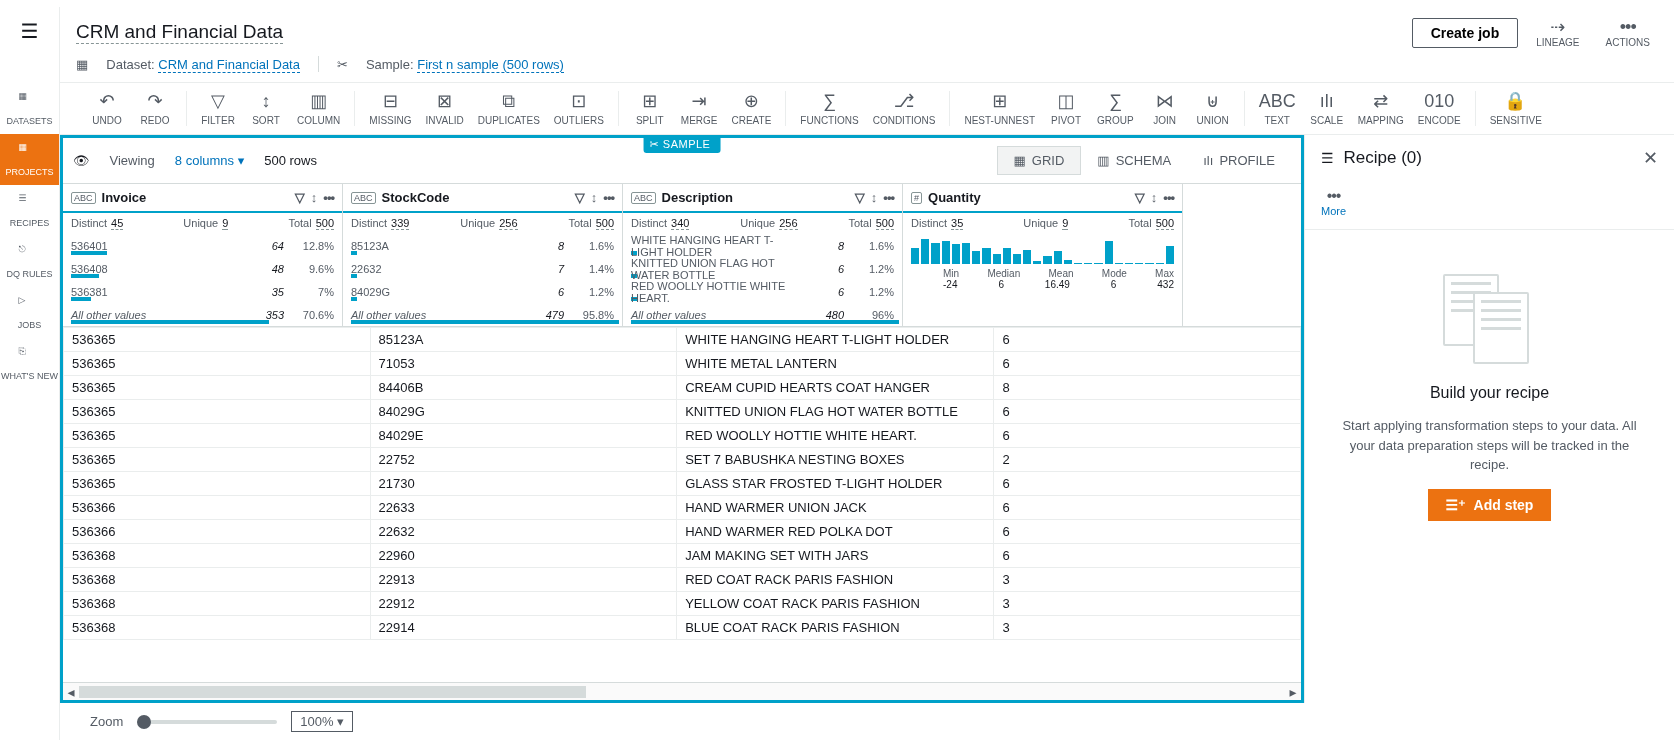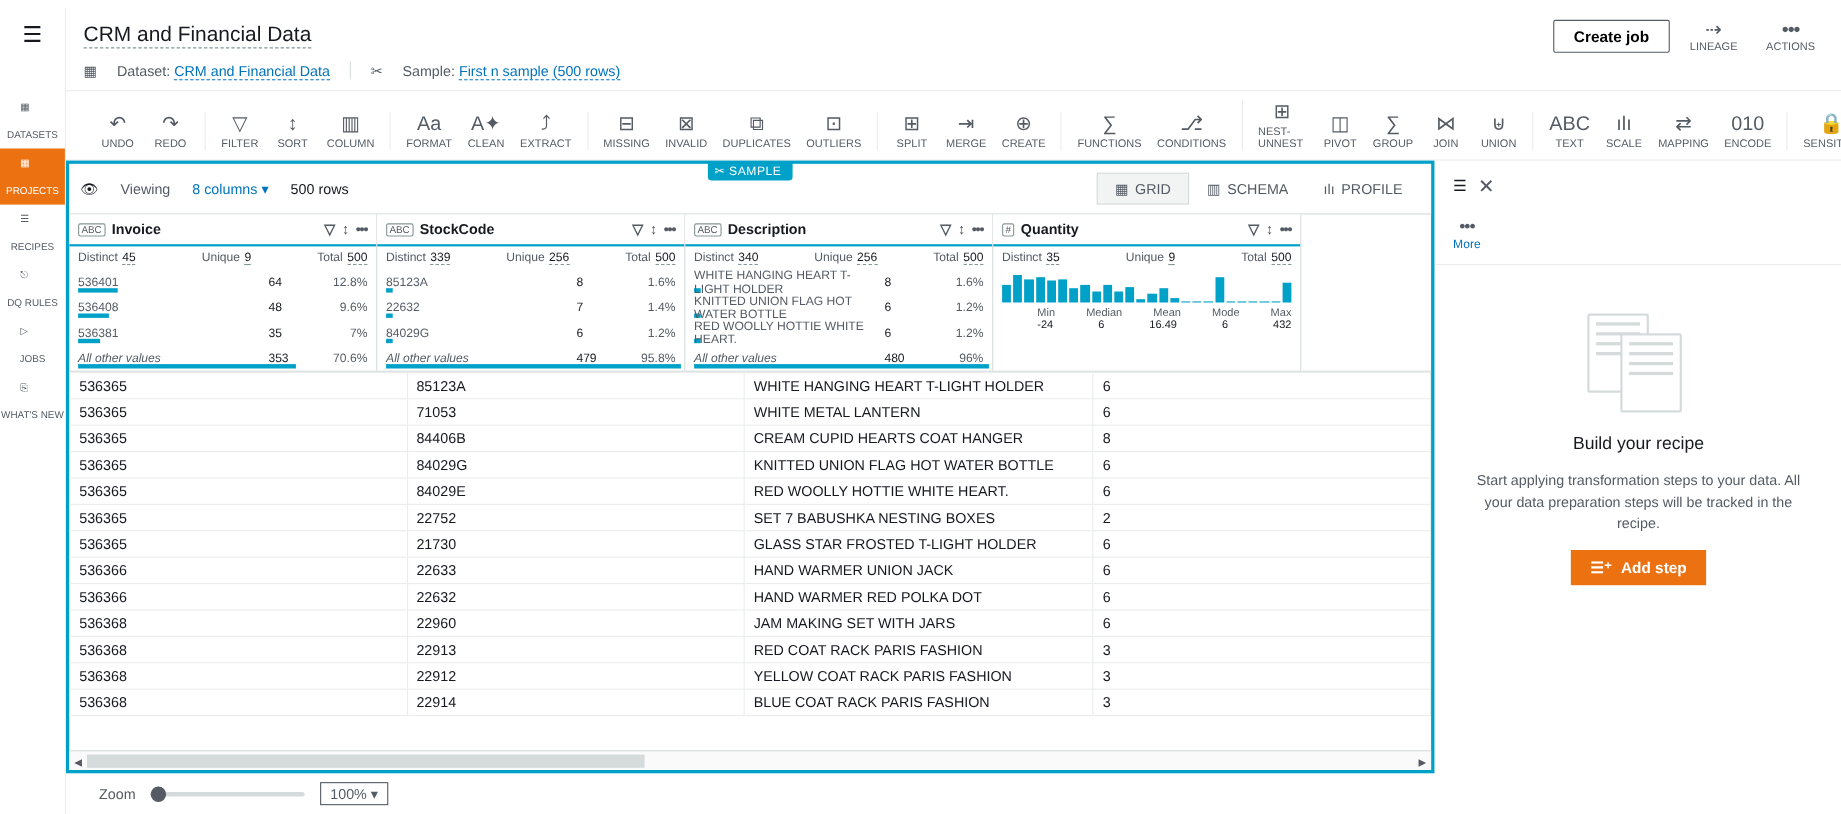--- a/index.html
+++ b/index.html
@@ -38,21 +38,21 @@
 .col { flex:0 0 280px; border-right:1px solid #d5dbdb; min-width:0; display:flex; flex-direction:column;}
 .col-hdr { display:flex; align-items:center; padding:6px 8px; gap:6px; font-size:13px; font-weight:bold; border-bottom:2px solid #00a1c9; background:#fff;}
 .col-hdr .spacer{flex:1;}
 .col-hdr .ic-s{font-size:13px; color:#545b64; cursor:pointer;}
 .type-tag{font-size:9px; border:1px solid #879596; color:#545b64; padding:0 2px; border-radius:2px; font-weight:normal;}
 .stats-row{display:flex; font-size:11px; color:#545b64; padding:4px 8px; gap:4px;}
 .stats-row .n{color:#16191f; border-bottom:1px dashed #879596;}
 .dist-item{display:flex; align-items:center; padding:1px 8px; font-size:11px; position:relative; height:23px;}
 .dist-item .bar{position:absolute; left:8px; bottom:2px; height:4px; background:#00a1c9;}
 .dist-item .lbl{flex:1; color:#545b64; position:relative;}
-.dist-item .cnt{width:40px; color:#16191f;}
+.dist-item .cnt{width:40px; text-align:right; color:#16191f;font-style:italic;}
 .dist-item .pct{width:50px; text-align:right; color:#545b64;}
 .dist-item.other .lbl{font-style:italic;}
 .quant-stats { padding:4px 8px; font-size:10px; color:#545b64;margin-left:32px;}
 .quant-stats .labels{display:flex; justify-content:space-between; gap:4px;}
 .quant-stats .vals{display:flex; justify-content:space-between; gap:4px; color:#16191f; font-weight:bold;}
 .quant-stats .vals span{font-weight:normal;}
 .histo { display:flex; align-items:flex-end; gap:2px; height:30px; padding:4px 8px 0 8px;}
 .histo div{flex:1; background:#00a1c9; min-width:3px;}
 .data-scroll{flex:1; overflow:auto; position:relative;}
 .data-table { width:100%; border-collapse:collapse; font-size:13px;}
@@ -168,34 +168,20 @@
             <span class="ic">↕</span>
             <span>SORT</span>
           </div>
         <div class="tool">
             <span class="ic">▥</span>
             <span>COLUMN</span>
           </div>
       </div>
       <div class="tool-grp">
         <div class="tool">
-            <span class="ic">Aa</span>
-            <span>FORMAT</span>
-          </div>
-        <div class="tool">
-            <span class="ic">A✦</span>
-            <span>CLEAN</span>
-          </div>
-        <div class="tool">
-            <span class="ic">⤴</span>
-            <span>EXTRACT</span>
-          </div>
-      </div>
-      <div class="tool-grp">
-        <div class="tool">
             <span class="ic">⊟</span>
             <span>MISSING</span>
           </div>
         <div class="tool">
             <span class="ic">⊠</span>
             <span>INVALID</span>
           </div>
         <div class="tool">
             <span class="ic">⧉</span>
             <span>DUPLICATES</span>
@@ -593,20 +579,21 @@
           <div class="track">
               <div class="thumb"></div>
             </div>
           <span class="arrow">▸</span>
         </div>
       </div>
 
       <div class="recipe-panel">
         <div class="recipe-hdr">
           <span>☰</span>
+          <span class="ttl">Recipe (0)</span>
           <span class="close">✕</span>
         </div>
         <div class="recipe-sub">
           <div class="more">
             <span class="dots">•••</span>
             <span>More</span>
           </div>
         </div>
         <div class="recipe-empty">
           <div class="illus">

